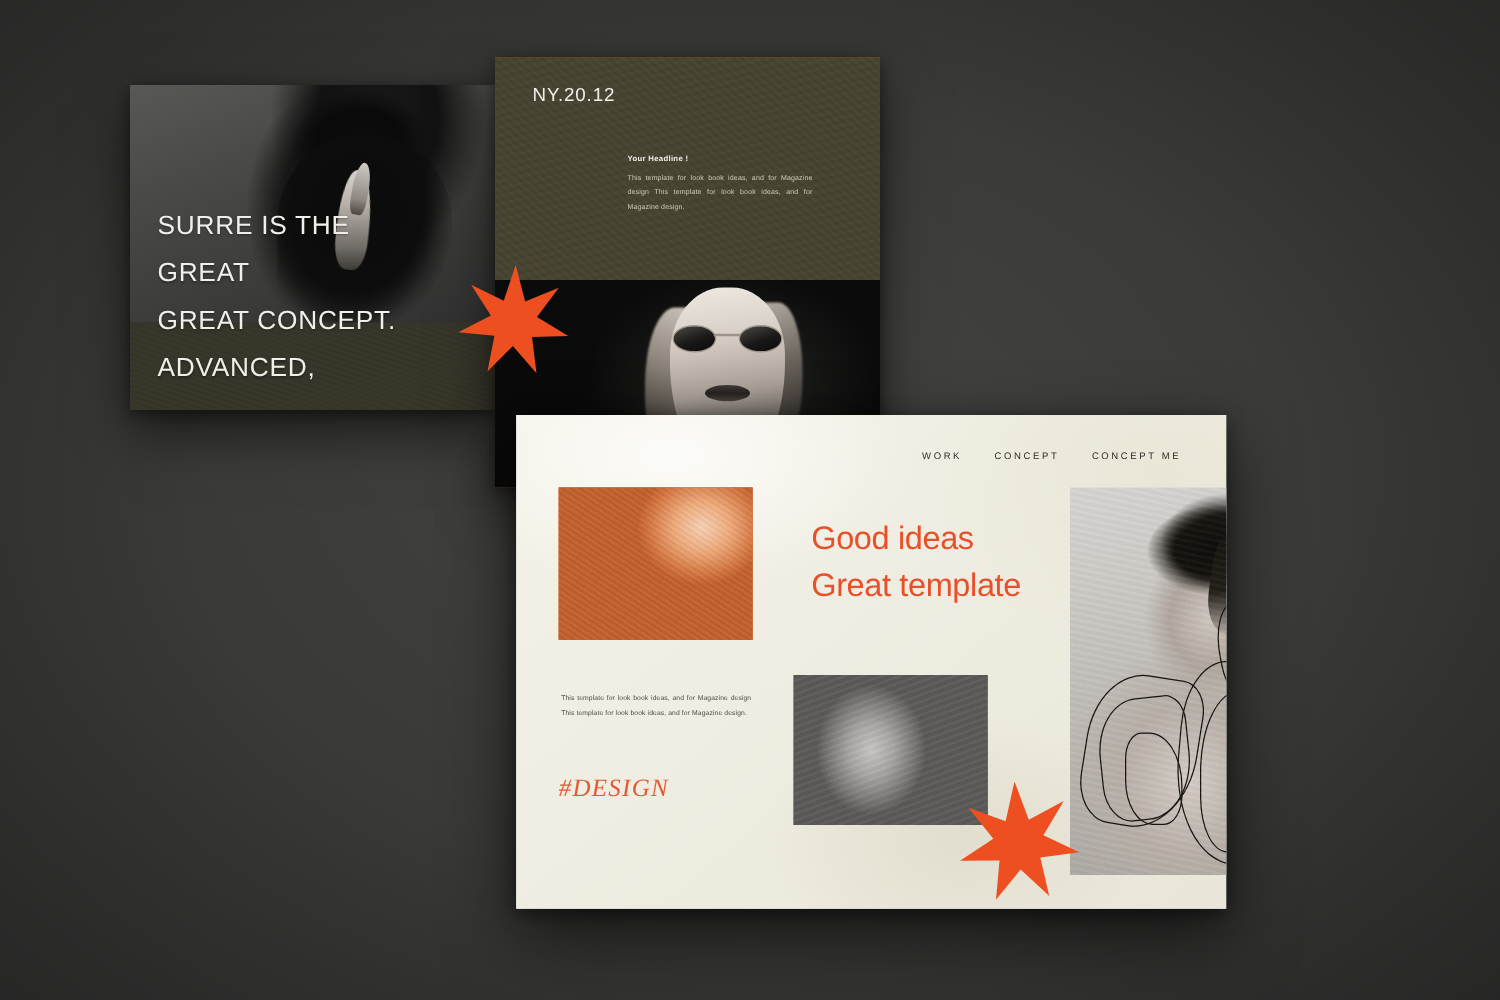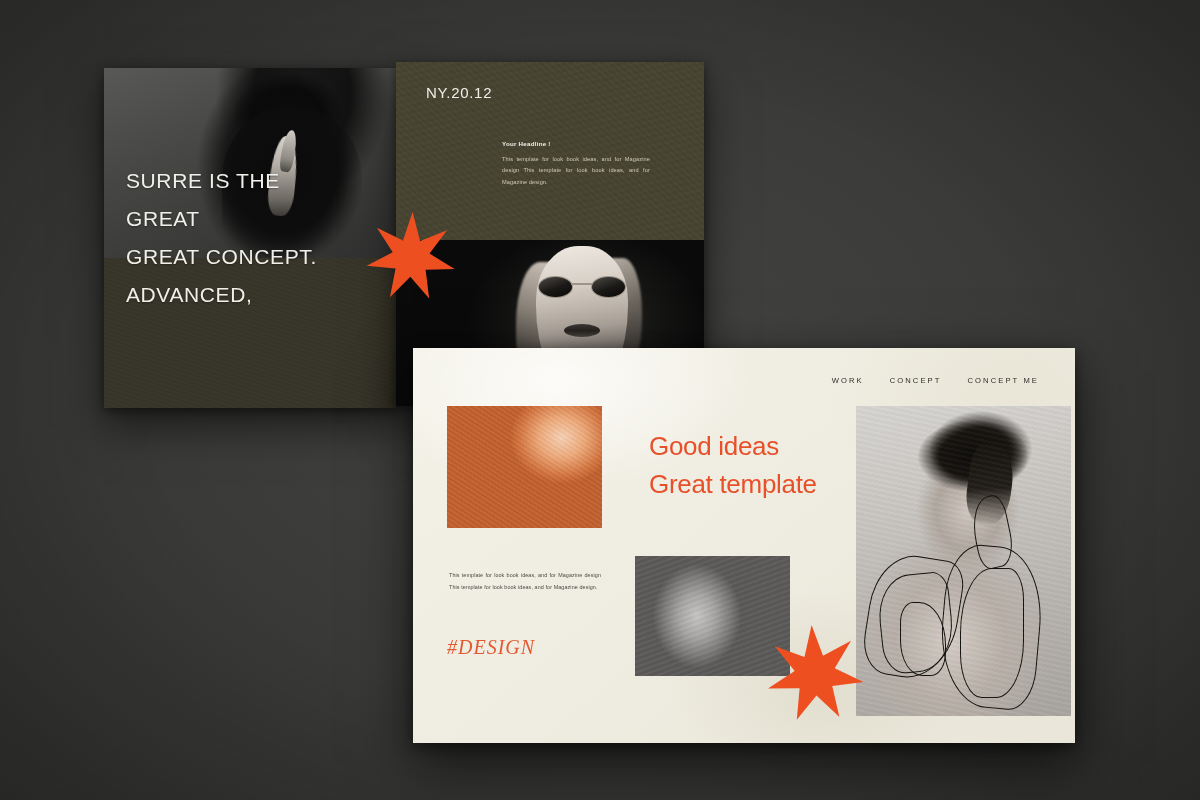--- a/index.html
+++ b/index.html
@@ -20,21 +20,21 @@
   #backdrop::after{
     content:"";position:absolute;inset:0;
     background:radial-gradient(ellipse 1100px 780px at 50% 50%, rgba(0,0,0,0) 40%, rgba(0,0,0,.38) 100%);
   }
 
   
   .slide{position:absolute;overflow:hidden;}
 
   
   #slide1{
-    left:104px;top:68px;width:292px;height:340px;
+    left:104px;top:68px;width:292px;height:260px;
     box-shadow:0 18px 40px rgba(0,0,0,.55), 0 3px 10px rgba(0,0,0,.45);
     background:#35352f;
   }
   #s1-photo{
     position:absolute;left:0;top:0;width:292px;height:190px;
     background:
       radial-gradient(ellipse 120px 150px at 68% 14%, #1a1a1a 0%, #121212 40%, rgba(20,20,20,0) 72%),
       radial-gradient(ellipse 90px 120px at 58% 52%, #0d0d0d 0%, rgba(13,13,13,.8) 55%, rgba(13,13,13,0) 85%),
       linear-gradient(160deg,#585856 0%,#4a4a48 30%,#3e3e3c 60%,#303030 100%);
   }
@@ -77,21 +77,21 @@
   }
   #s1-text .ln{
     color:#f1efe9;font-size:21px;letter-spacing:.6px;
     font-family:"Liberation Sans", sans-serif;font-weight:400;
     white-space:nowrap;
     text-shadow:0 1px 2px rgba(0,0,0,.35);
   }
 
   
   #slide2{
-    left:396px;top:62px;width:308px;height:344px;
+    left:396px;top:46px;width:308px;height:344px;
     box-shadow:0 18px 40px rgba(0,0,0,.55), 0 3px 10px rgba(0,0,0,.45);
     background:#a16207;
   }
   #s2-olive{
     position:absolute;left:0;top:0;width:308px;height:178px;
     background:
       repeating-linear-gradient(41deg, rgba(255,255,255,.016) 0 2px, rgba(0,0,0,.018) 2px 5px),
       repeating-linear-gradient(-13deg, rgba(255,255,255,.01) 0 3px, rgba(0,0,0,.012) 3px 6px),
       #474331;
   }
@@ -152,21 +152,21 @@
   }
   #s2-neck{
     position:absolute;left:150px;top:126px;width:72px;height:44px;
     background:linear-gradient(180deg,#c9c1b8 0%,#8c857c 45%,#2a2724 100%);
     border-radius:30% 30% 20% 20%;
     filter:blur(.5px);
   }
 
   
   #slide3{
-    left:413px;top:348px;width:662px;height:395px;
+    left:413px;top:332px;width:568px;height:395px;
     box-shadow:0 22px 55px rgba(0,0,0,.6), 0 4px 14px rgba(0,0,0,.5);
     background:#ffffff;
   }
   #s3-bg{
     position:absolute;inset:0;
     background:
       radial-gradient(ellipse 320px 180px at 22% 8%, rgba(255,255,255,.75) 0%, rgba(255,255,255,0) 62%),
       radial-gradient(ellipse 220px 140px at 62% 86%, rgba(214,210,192,.5) 0%, rgba(214,210,192,0) 70%),
       radial-gradient(ellipse 260px 200px at 90% 12%, rgba(232,229,214,.8) 0%, rgba(232,229,214,0) 70%),
       linear-gradient(140deg,#f4f2e7 0%,#efedE1 45%,#e9e6d9 100%);

